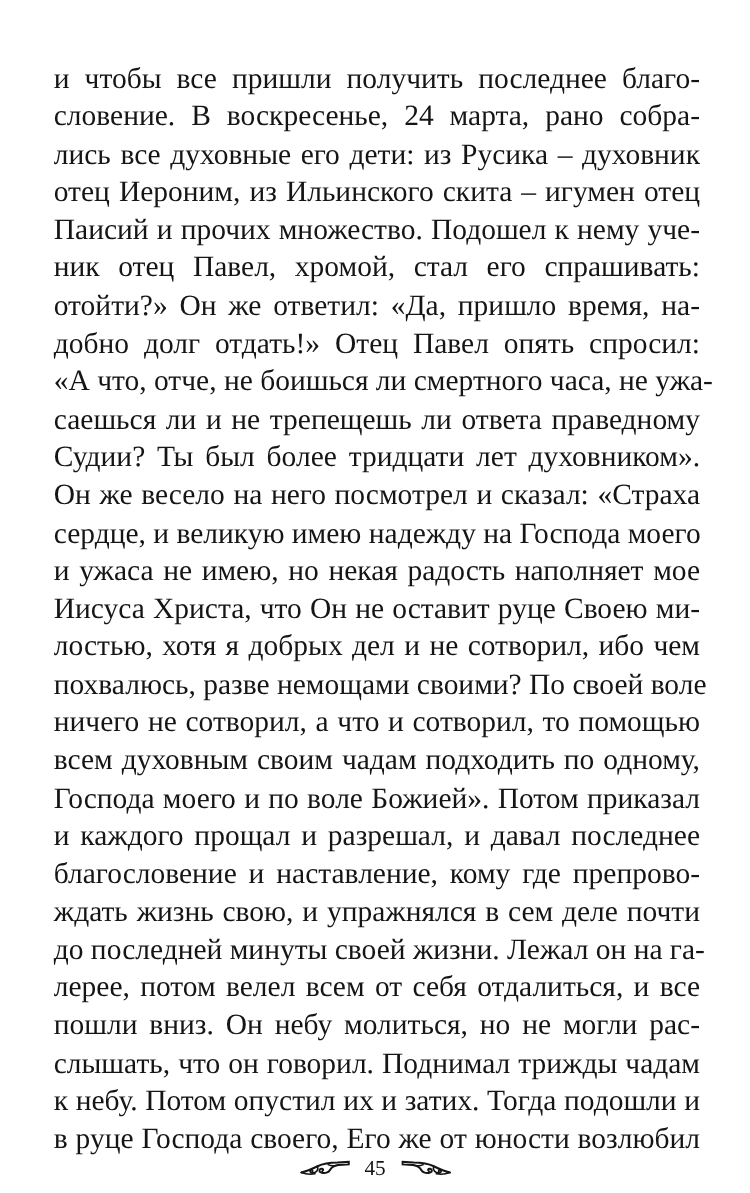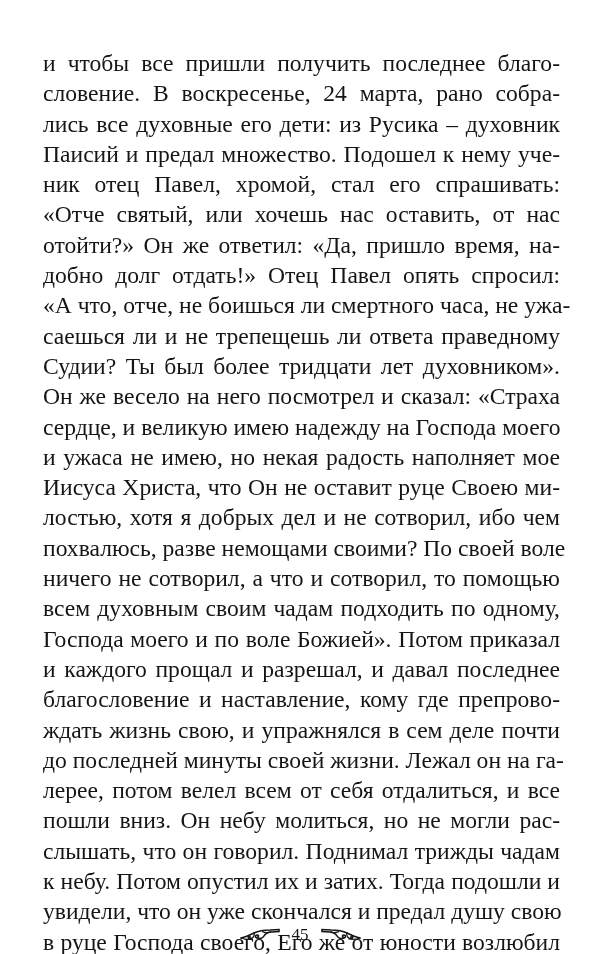--- a/index.html
+++ b/index.html
@@ -63,23 +63,23 @@
     }
   </style>
 </head>
 <body>
 
 <div class="page">
   <div class="text-block">
     <span class="line">и чтобы все пришли получить последнее благо-</span>
     <span class="line">словение. В воскресенье, 24 марта, рано собра-</span>
     <span class="line">лись все духовные его дети: из Русика – духовник</span>
-    <span class="line">Паисий и предал множество. Подошел к нему уче-</span>
+    <span class="line">отец Иероним, из Ильинского скита – игумен отец</span>
+    <span class="line">Паисий и прочих множество. Подошел к нему уче-</span>
     <span class="line">ник отец Павел, хромой, стал его спрашивать:</span>
-    <span class="line">«Отче святый, или хочешь нас оставить, от нас</span>
     <span class="line">отойти?» Он же ответил: «Да, пришло время, на-</span>
     <span class="line">добно долг отдать!» Отец Павел опять спросил:</span>
     <span class="line">«А что, отче, не боишься ли смертного часа, не ужа-</span>
     <span class="line">саешься ли и не трепещешь ли ответа праведному</span>
     <span class="line">Судии? Ты был более тридцати лет духовником».</span>
     <span class="line">Он же весело на него посмотрел и сказал: «Страха</span>
     <span class="line">сердце, и великую имею надежду на Господа моего</span>
     <span class="line">и ужаса не имею, но некая радость наполняет мое</span>
     <span class="line">Иисуса Христа, что Он не оставит руце Своею ми-</span>
     <span class="line">лостью, хотя я добрых дел и не сотворил, ибо чем</span>
@@ -88,21 +88,20 @@
     <span class="line">всем духовным своим чадам подходить по одному,</span>
     <span class="line">Господа моего и по воле Божией». Потом приказал</span>
     <span class="line">и каждого прощал и разрешал, и давал последнее</span>
     <span class="line">благословение и наставление, кому где препрово-</span>
     <span class="line">ждать жизнь свою, и упражнялся в сем деле почти</span>
     <span class="line">до последней минуты своей жизни. Лежал он на га-</span>
     <span class="line">лерее, потом велел всем от себя отдалиться, и все</span>
     <span class="line">пошли вниз. Он небу молиться, но не могли рас-</span>
     <span class="line">слышать, что он говорил. Поднимал трижды чадам</span>
     <span class="line">к небу. Потом опустил их и затих. Тогда подошли и</span>
-    <span class="line">увидели, что он уже скончался и предал душу свою</span>
     <span class="line">в руце Господа своего, Его же от юности возлюбил</span>
 
   </div>
 
   <div class="footer">
     <svg class="ornament" viewBox="0 0 40 14">
       <path d="M1 11 C6 10, 10 8, 14 6 C18 4, 24 3, 30 3 L39 2.5 L39 4.5 L31 5 C27 5.5, 25 7, 24 9 C23 11, 20 12, 17 11 C15 10.5, 15 8.5, 17 8 C18.5 7.8, 19 9.2, 18 9.8" fill="none" stroke="#151515" stroke-width="1.6" stroke-linecap="round"></path>
       <path d="M14 6 C15 9, 13 11.5, 10 11.5 C8 11.5, 7.5 9.5, 9 9 C10 8.8, 10.5 10, 9.8 10.4" fill="none" stroke="#151515" stroke-width="1.4" stroke-linecap="round"></path>
       <path d="M1 11 C5 12.5, 9 12.5, 12 12" fill="none" stroke="#151515" stroke-width="1.2" stroke-linecap="round"></path>
       <path d="M22 4.5 C25 6, 28 6, 31 4.8" fill="none" stroke="#151515" stroke-width="1.2"></path>

